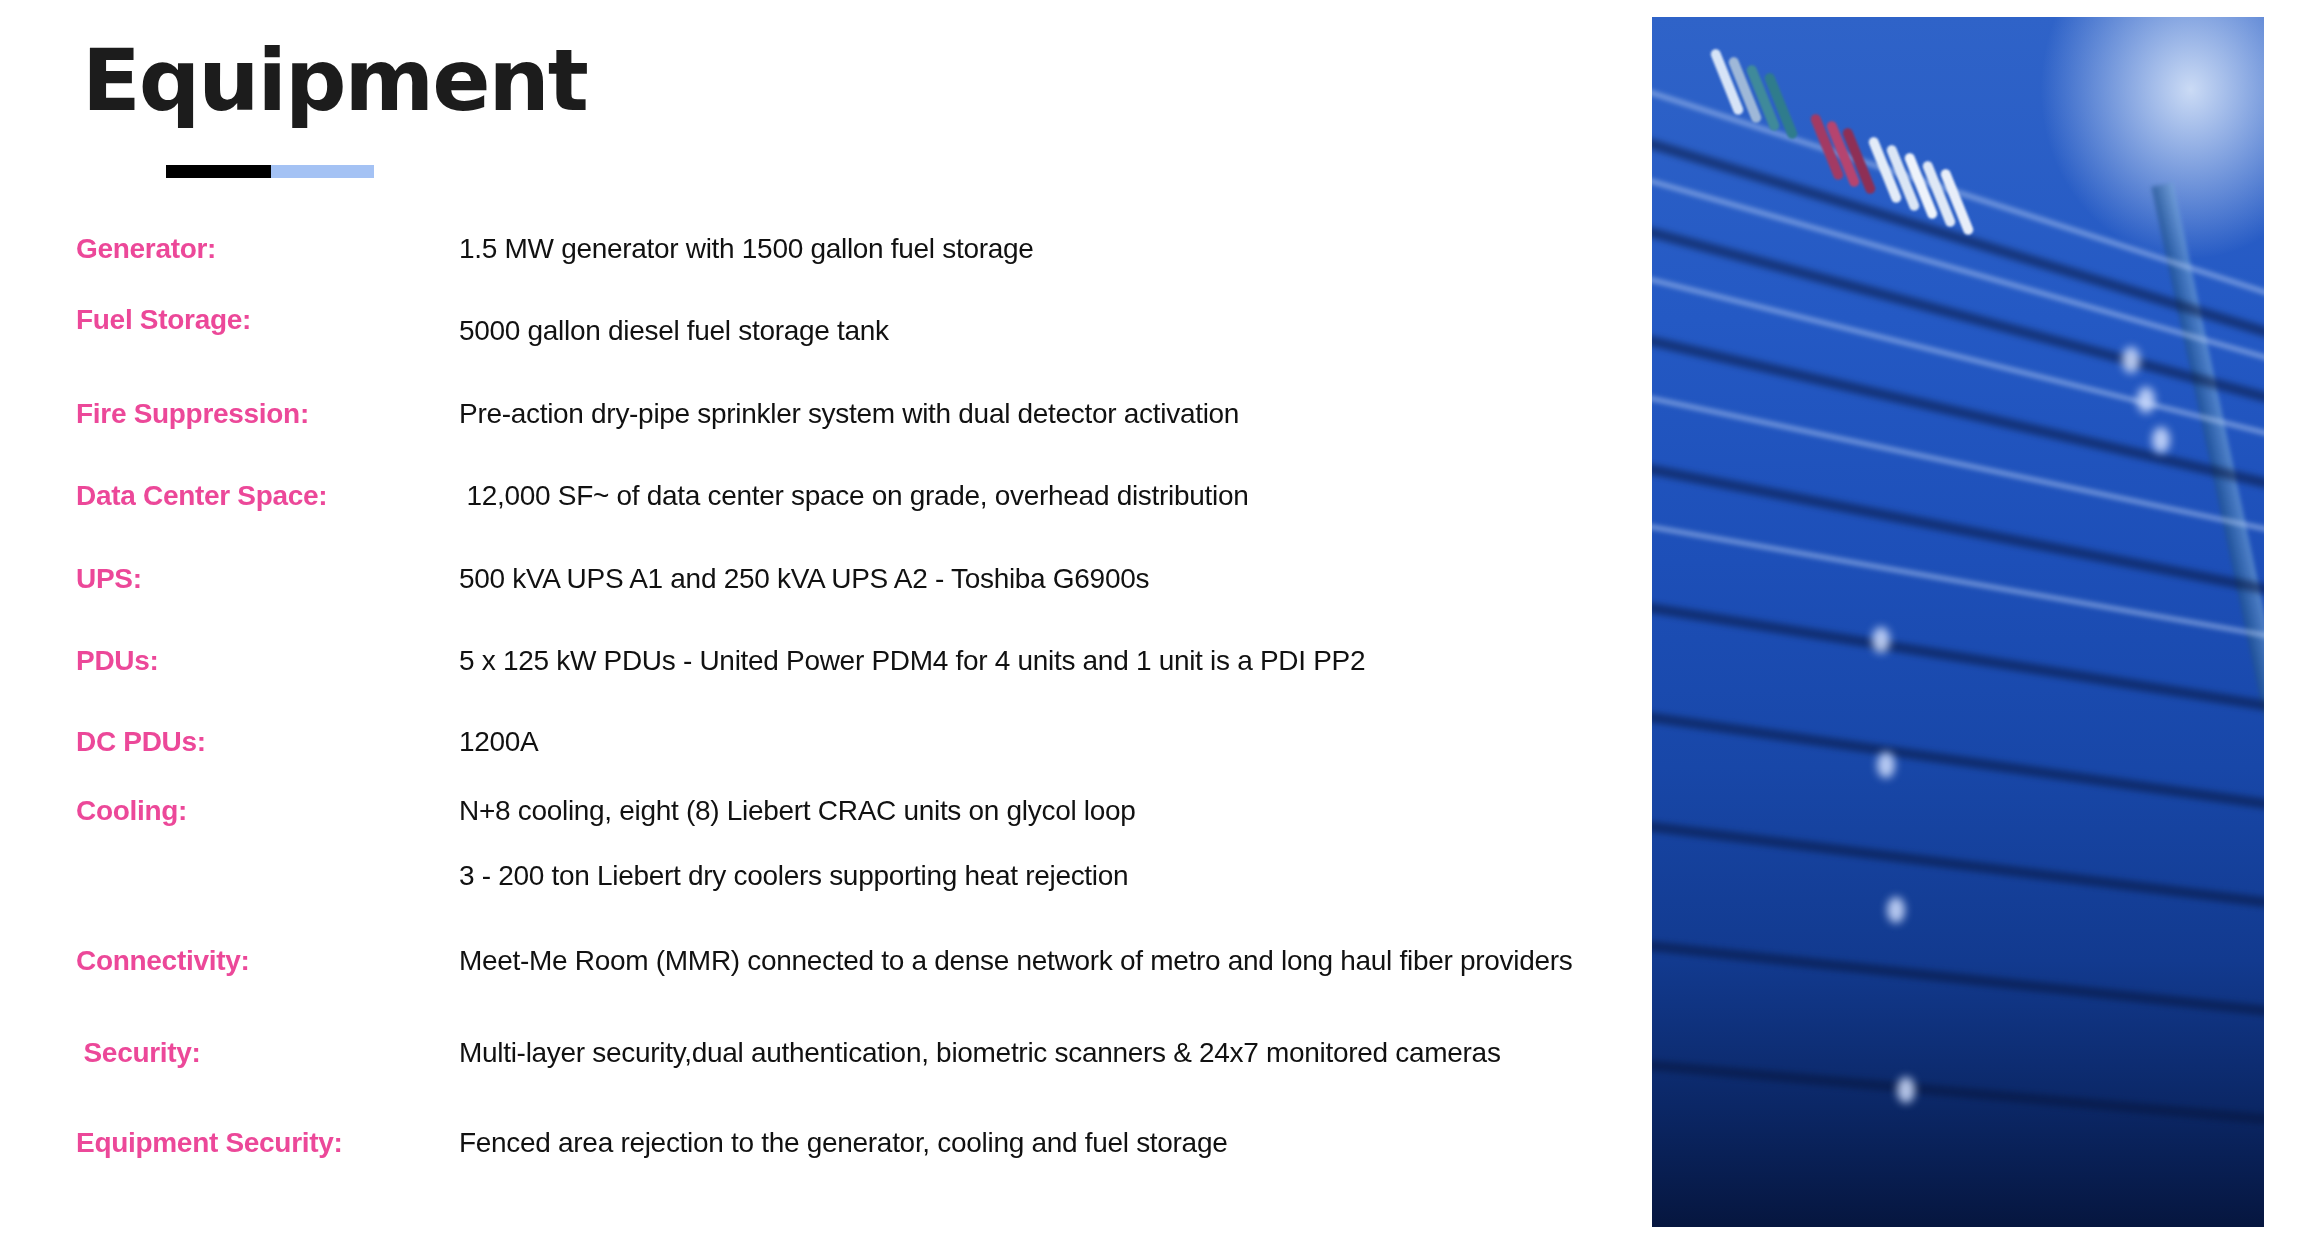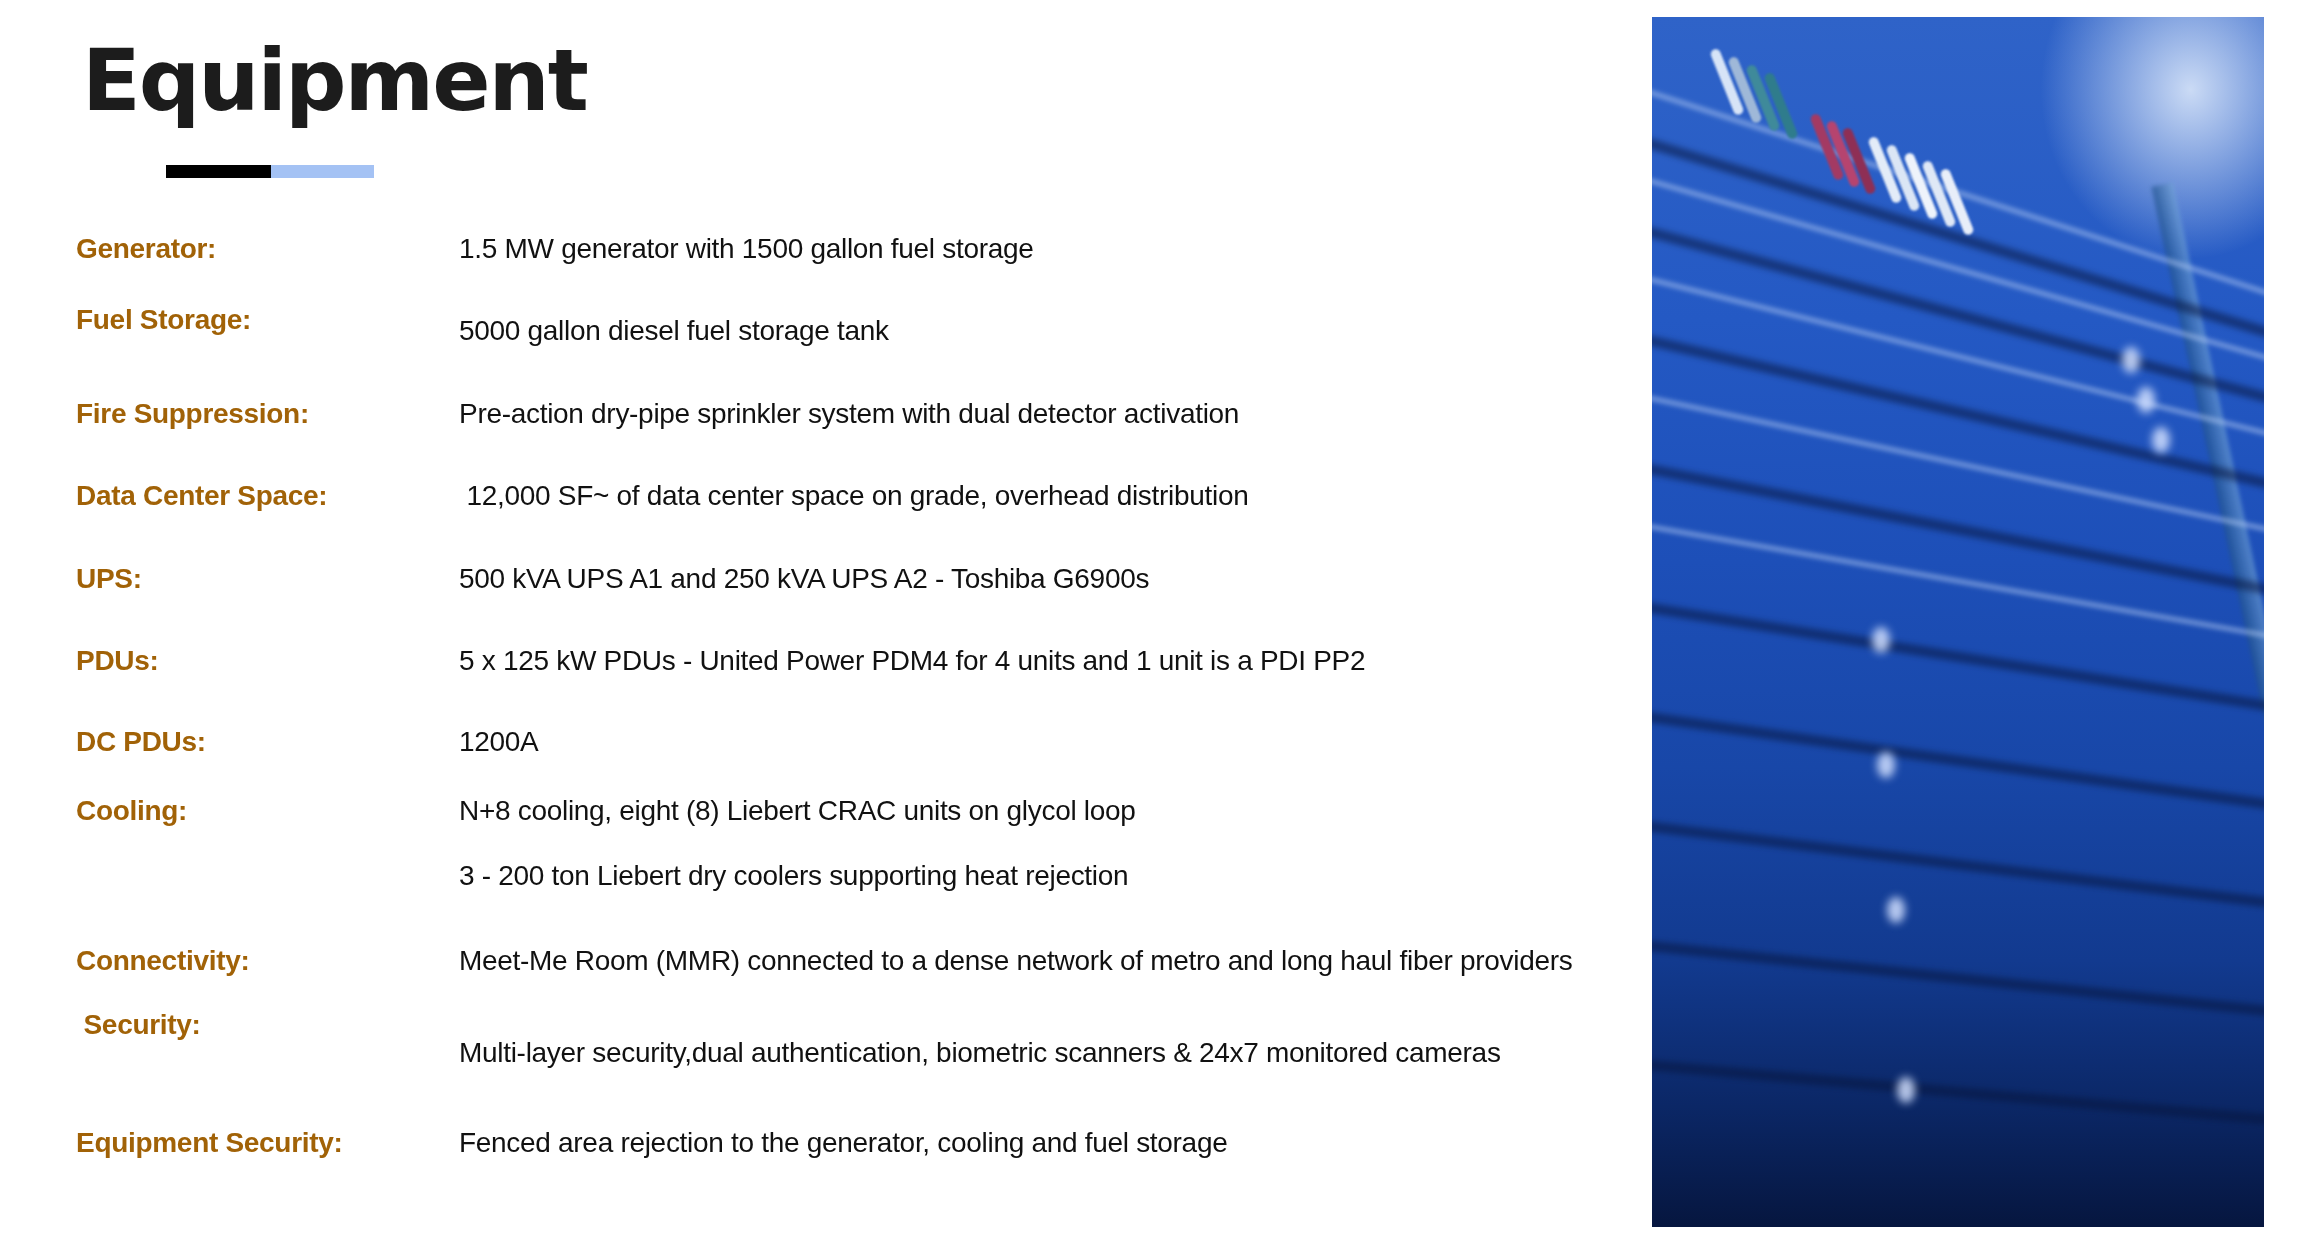--- a/index.html
+++ b/index.html
@@ -38,21 +38,21 @@
     .row-label, .row-value {
       position: absolute;
       font-size: 28px;
       line-height: 34px;
       white-space: nowrap;
       transform: translateY(-17px);
     }
     .row-label {
       left: 76px;
       font-weight: bold;
-      color: #a16207;
+      color: #ec4899;
       letter-spacing: -0.3px;
     }
     .row-value {
       left: 459px;
       font-weight: normal;
       color: #111111;
       letter-spacing: -0.3px;
     }
 
     .photo {
@@ -154,21 +154,21 @@
   </div>
   <div>
     <span class="row-label" style="top:876px"></span>
     <span class="row-value" style="top:876px">3 - 200 ton Liebert dry coolers supporting heat rejection</span>
   </div>
   <div>
     <span class="row-label" style="top:961px">Connectivity:</span>
     <span class="row-value" style="top:961px">Meet-Me Room (MMR) connected to a dense network of metro and long haul fiber providers</span>
   </div>
   <div>
-    <span class="row-label" style="top:1025px; white-space:pre"> Security:</span>
+    <span class="row-label" style="top:1053px; white-space:pre"> Security:</span>
     <span class="row-value" style="top:1053px">Multi-layer security,dual authentication, biometric scanners &amp; 24x7 monitored cameras</span>
   </div>
   <div>
     <span class="row-label" style="top:1143px">Equipment Security:</span>
     <span class="row-value" style="top:1143px">Fenced area rejection to the generator, cooling and fuel storage</span>
   </div>
 </section>
 
 <div class="photo">
   <div class="rail"></div>

